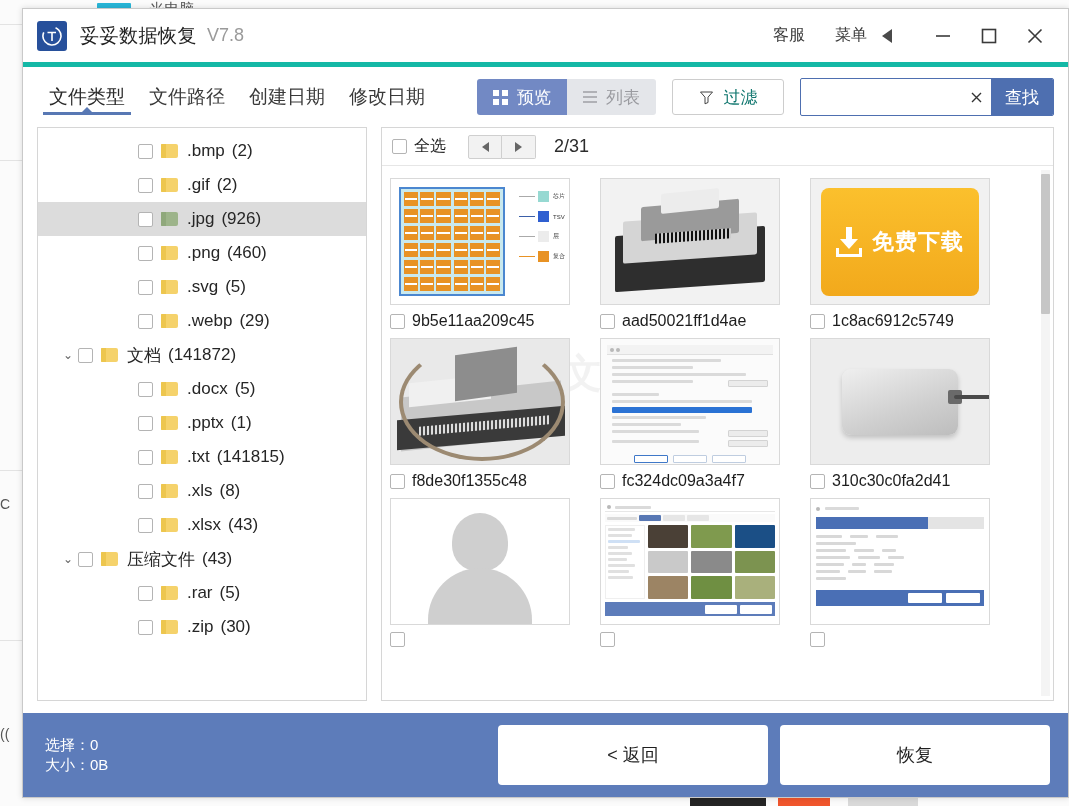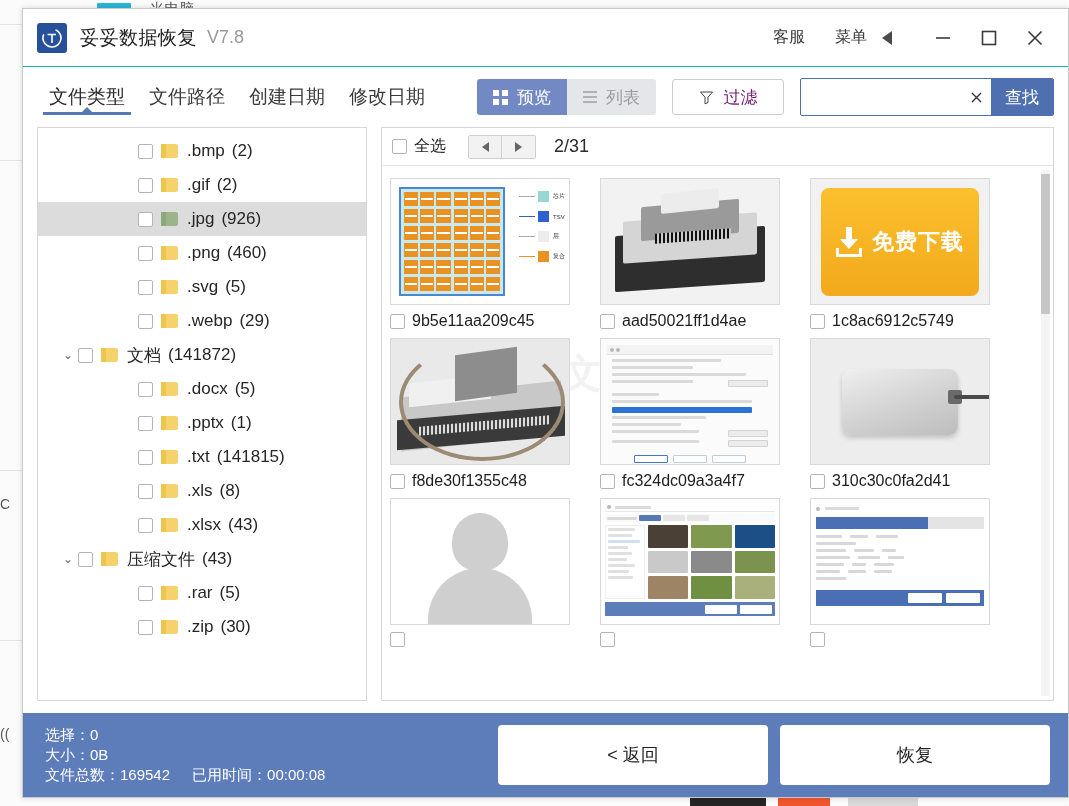--- a/index.html
+++ b/index.html
@@ -51,21 +51,21 @@
     box-shadow: 0 0 6px rgba(0,0,0,.14);
     display: flex; flex-direction: column;
     overflow: hidden;
   }
 
   
   #titlebar {
     height: 58px; min-height: 58px;
     display: flex; align-items: center;
     background: #ffffff;
-    border-bottom: 1px solid #14b8a6;
+    border-bottom: 5px solid #14b8a6;
     padding-left: 14px;
   }
   #app-logo {
     width: 30px; height: 30px;
     background: #27509b;
     border-radius: 3px;
     display: flex; align-items: center; justify-content: center;
     flex: 0 0 auto;
   }
   #app-logo svg { display: block; }
@@ -164,21 +164,21 @@
   .list-ico i { display:block; width: 14px; height: 2px; background: #b0b1b6; }
 
   #filter-btn {
     margin-left: 16px;
     height: 36px;
     min-width: 112px;
     border: 1px solid #cdcdcd;
     border-radius: 3px;
     background: #fff;
     display: flex; align-items: center; justify-content: center;
-    font-size: 17px; color: #701a75;
+    font-size: 17px; color: #0f766e;
     padding: 0 12px;
     cursor: default;
   }
   #filter-btn .ico { margin-right: 10px; display:flex; }
 
   #search-wrap {
     margin-left: 16px;
     display: flex; align-items: center;
     height: 38px;
     border: 1px solid #4e6fb0;
@@ -1083,24 +1083,20 @@
   </div>
 
   <div id="bottombar">
     <div id="status-block">
       <div>
         <span>选择：</span><span>0</span>
       </div>
       <div>
         <span>大小：</span><span>0B</span>
       </div>
-      <div id="status-line3">
-        <span><span>文件总数：</span><span>169542</span></span>
-        <span><span>已用时间：</span><span>00:00:08</span></span>
-      </div>
     </div>
 
     <div id="bottom-actions">
       <button class="action-btn">&lt; 返回</button>
       <button class="action-btn">恢复</button>
     </div>
   </div>
 
 </div>
 

